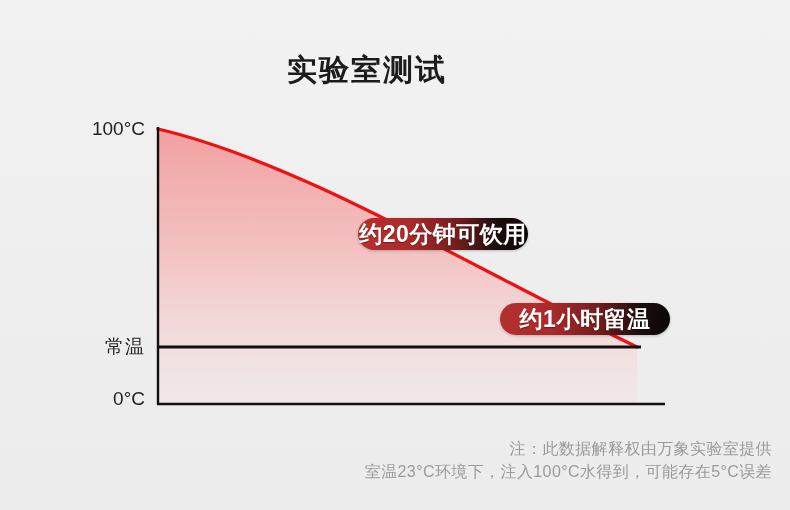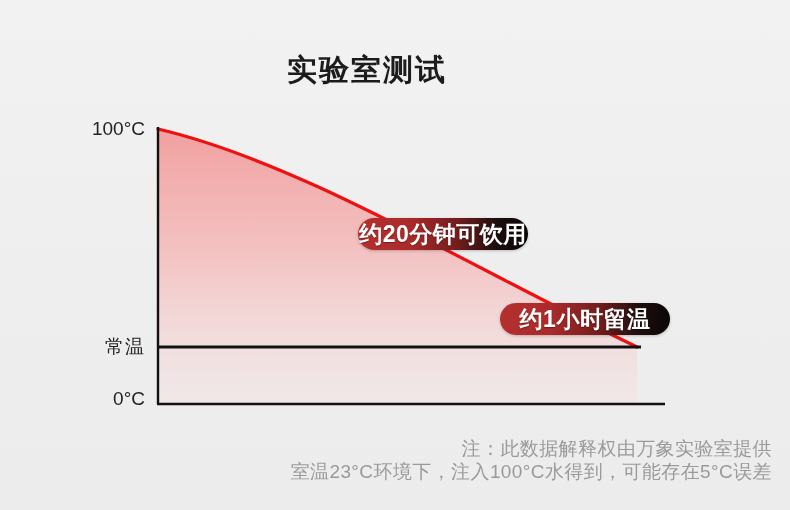--- a/index.html
+++ b/index.html
@@ -84,21 +84,21 @@
   }
   #badge-20min { left: 358px; top: 206px; width: 170px; }
   #badge-1hour { left: 500px; top: 291px; width: 170px; }
 
   
   .footnote {
     position: absolute;
     right: 18px;
     text-align: right;
     color: #9a9a9a;
-    font-size: 19px;
+    font-size: 16px;
     line-height: 21px;
     letter-spacing: 0.4px;
     white-space: nowrap;
   }
   #footnote-line-1 { top: 438px; }
   #footnote-line-2 { top: 461px; }
 </style>
 </head>
 <body>
 

